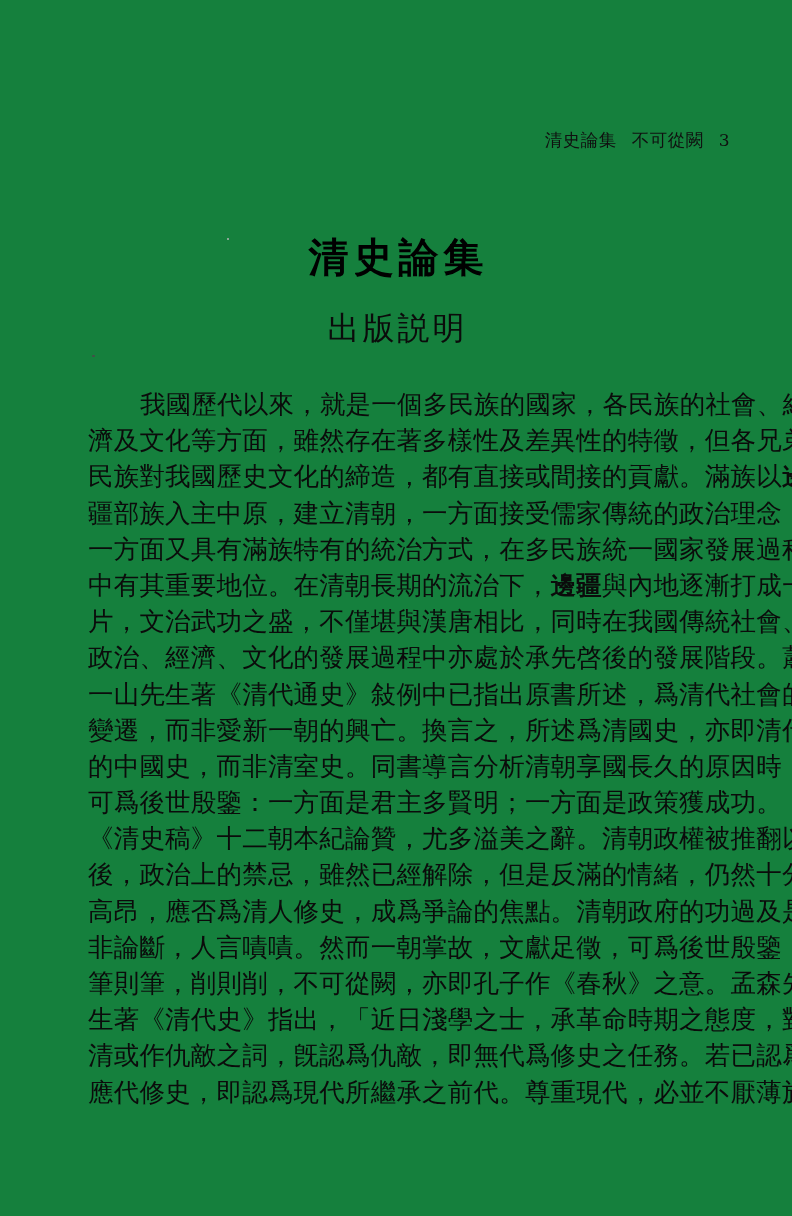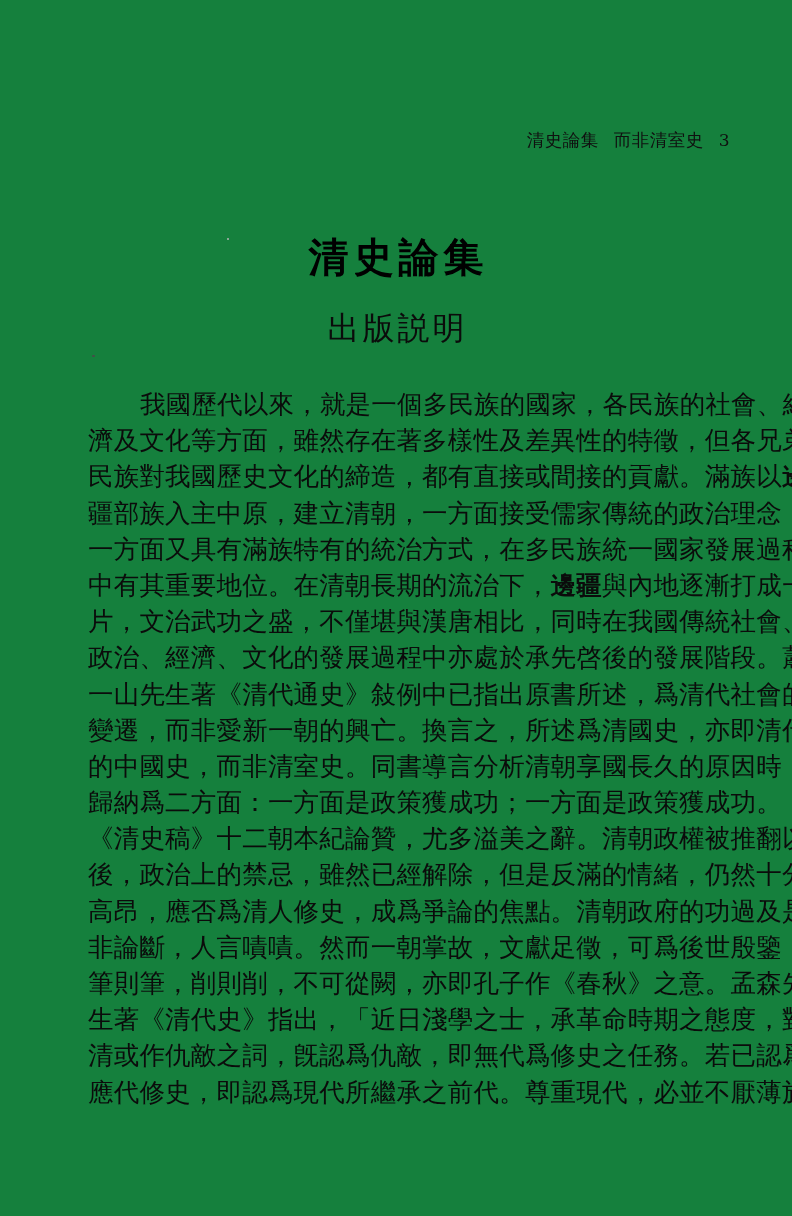--- a/index.html
+++ b/index.html
@@ -97,41 +97,41 @@
   .speck-b { left: 227px; top: 238px; width: 2px;   height: 2px; background:#b4b4b4; }
 </style>
 </head>
 <body>
 
 <div class="page">
 
   <div class="running-head">
     <span>清史論集</span>
     <span class="rh-gap"></span>
-    <span>而非清室史</span>
+    <span>不可從闕</span>
     <span class="rh-gap"></span>
     <span class="rh-page">3</span>
   </div>
 
   <h1 class="doc-title">清史論集</h1>
   <h2 class="doc-subtitle">出版説明</h2>
 
   <div class="body-block">
       <div class="line indent">我國歷代以來，就是一個多民族的國家，各民族的社會、經</div>
       <div class="line">濟及文化等方面，雖然存在著多樣性及差異性的特徵，但各兄弟</div>
       <div class="line">民族對我國歷史文化的締造，都有直接或間接的貢獻。滿族以<b>邊</b></div>
       <div class="line">疆部族入主中原，建立清朝，一方面接受儒家傳統的政治理念，</div>
       <div class="line">一方面又具有滿族特有的統治方式，在多民族統一國家發展過程</div>
       <div class="line">中有其重要地位。在清朝長期的流治下，<b><b>邊</b>疆</b>與內地逐漸打成一</div>
       <div class="line">片，文治武功之盛，不僅堪與漢唐相比，同時在我國傳統社會、</div>
       <div class="line">政治、經濟、文化的發展過程中亦處於承先啓後的發展階段。蕭</div>
       <div class="line">一山先生著《清代通史》敍例中已指出原書所述，爲清代社會的</div>
       <div class="line">變遷，而非愛新一朝的興亡。換言之，所述爲清國史，亦即清代</div>
       <div class="line">的中國史，而非清室史。同書導言分析清朝享國長久的原因時，</div>
-      <div class="line">歸納爲二方面：一方面是政策獲成功；一方面是政策獲成功。</div>
+      <div class="line">可爲後世殷鑒：一方面是君主多賢明；一方面是政策獲成功。</div>
       <div class="line">《清史稿》十二朝本紀論贊，尤多溢美之辭。清朝政權被推翻以</div>
       <div class="line">後，政治上的禁忌，雖然已經解除，但是反滿的情緒，仍然十分</div>
       <div class="line">高昂，應否爲清人修史，成爲爭論的焦點。清朝政府的功過及是</div>
       <div class="line">非論斷，人言嘖嘖。然而一朝掌故，文獻足徵，可爲後世殷鑒，</div>
       <div class="line">筆則筆，削則削，不可從闕，亦即孔子作《春秋》之意。孟森先</div>
       <div class="line">生著《清代史》指出，「近日淺學之士，承革命時期之態度，對</div>
       <div class="line">清或作仇敵之詞，旣認爲仇敵，即無代爲修史之任務。若已認爲</div>
       <div class="line">應代修史，即認爲現代所繼承之前代。尊重現代，必並不厭薄於</div>
     </div>
 

